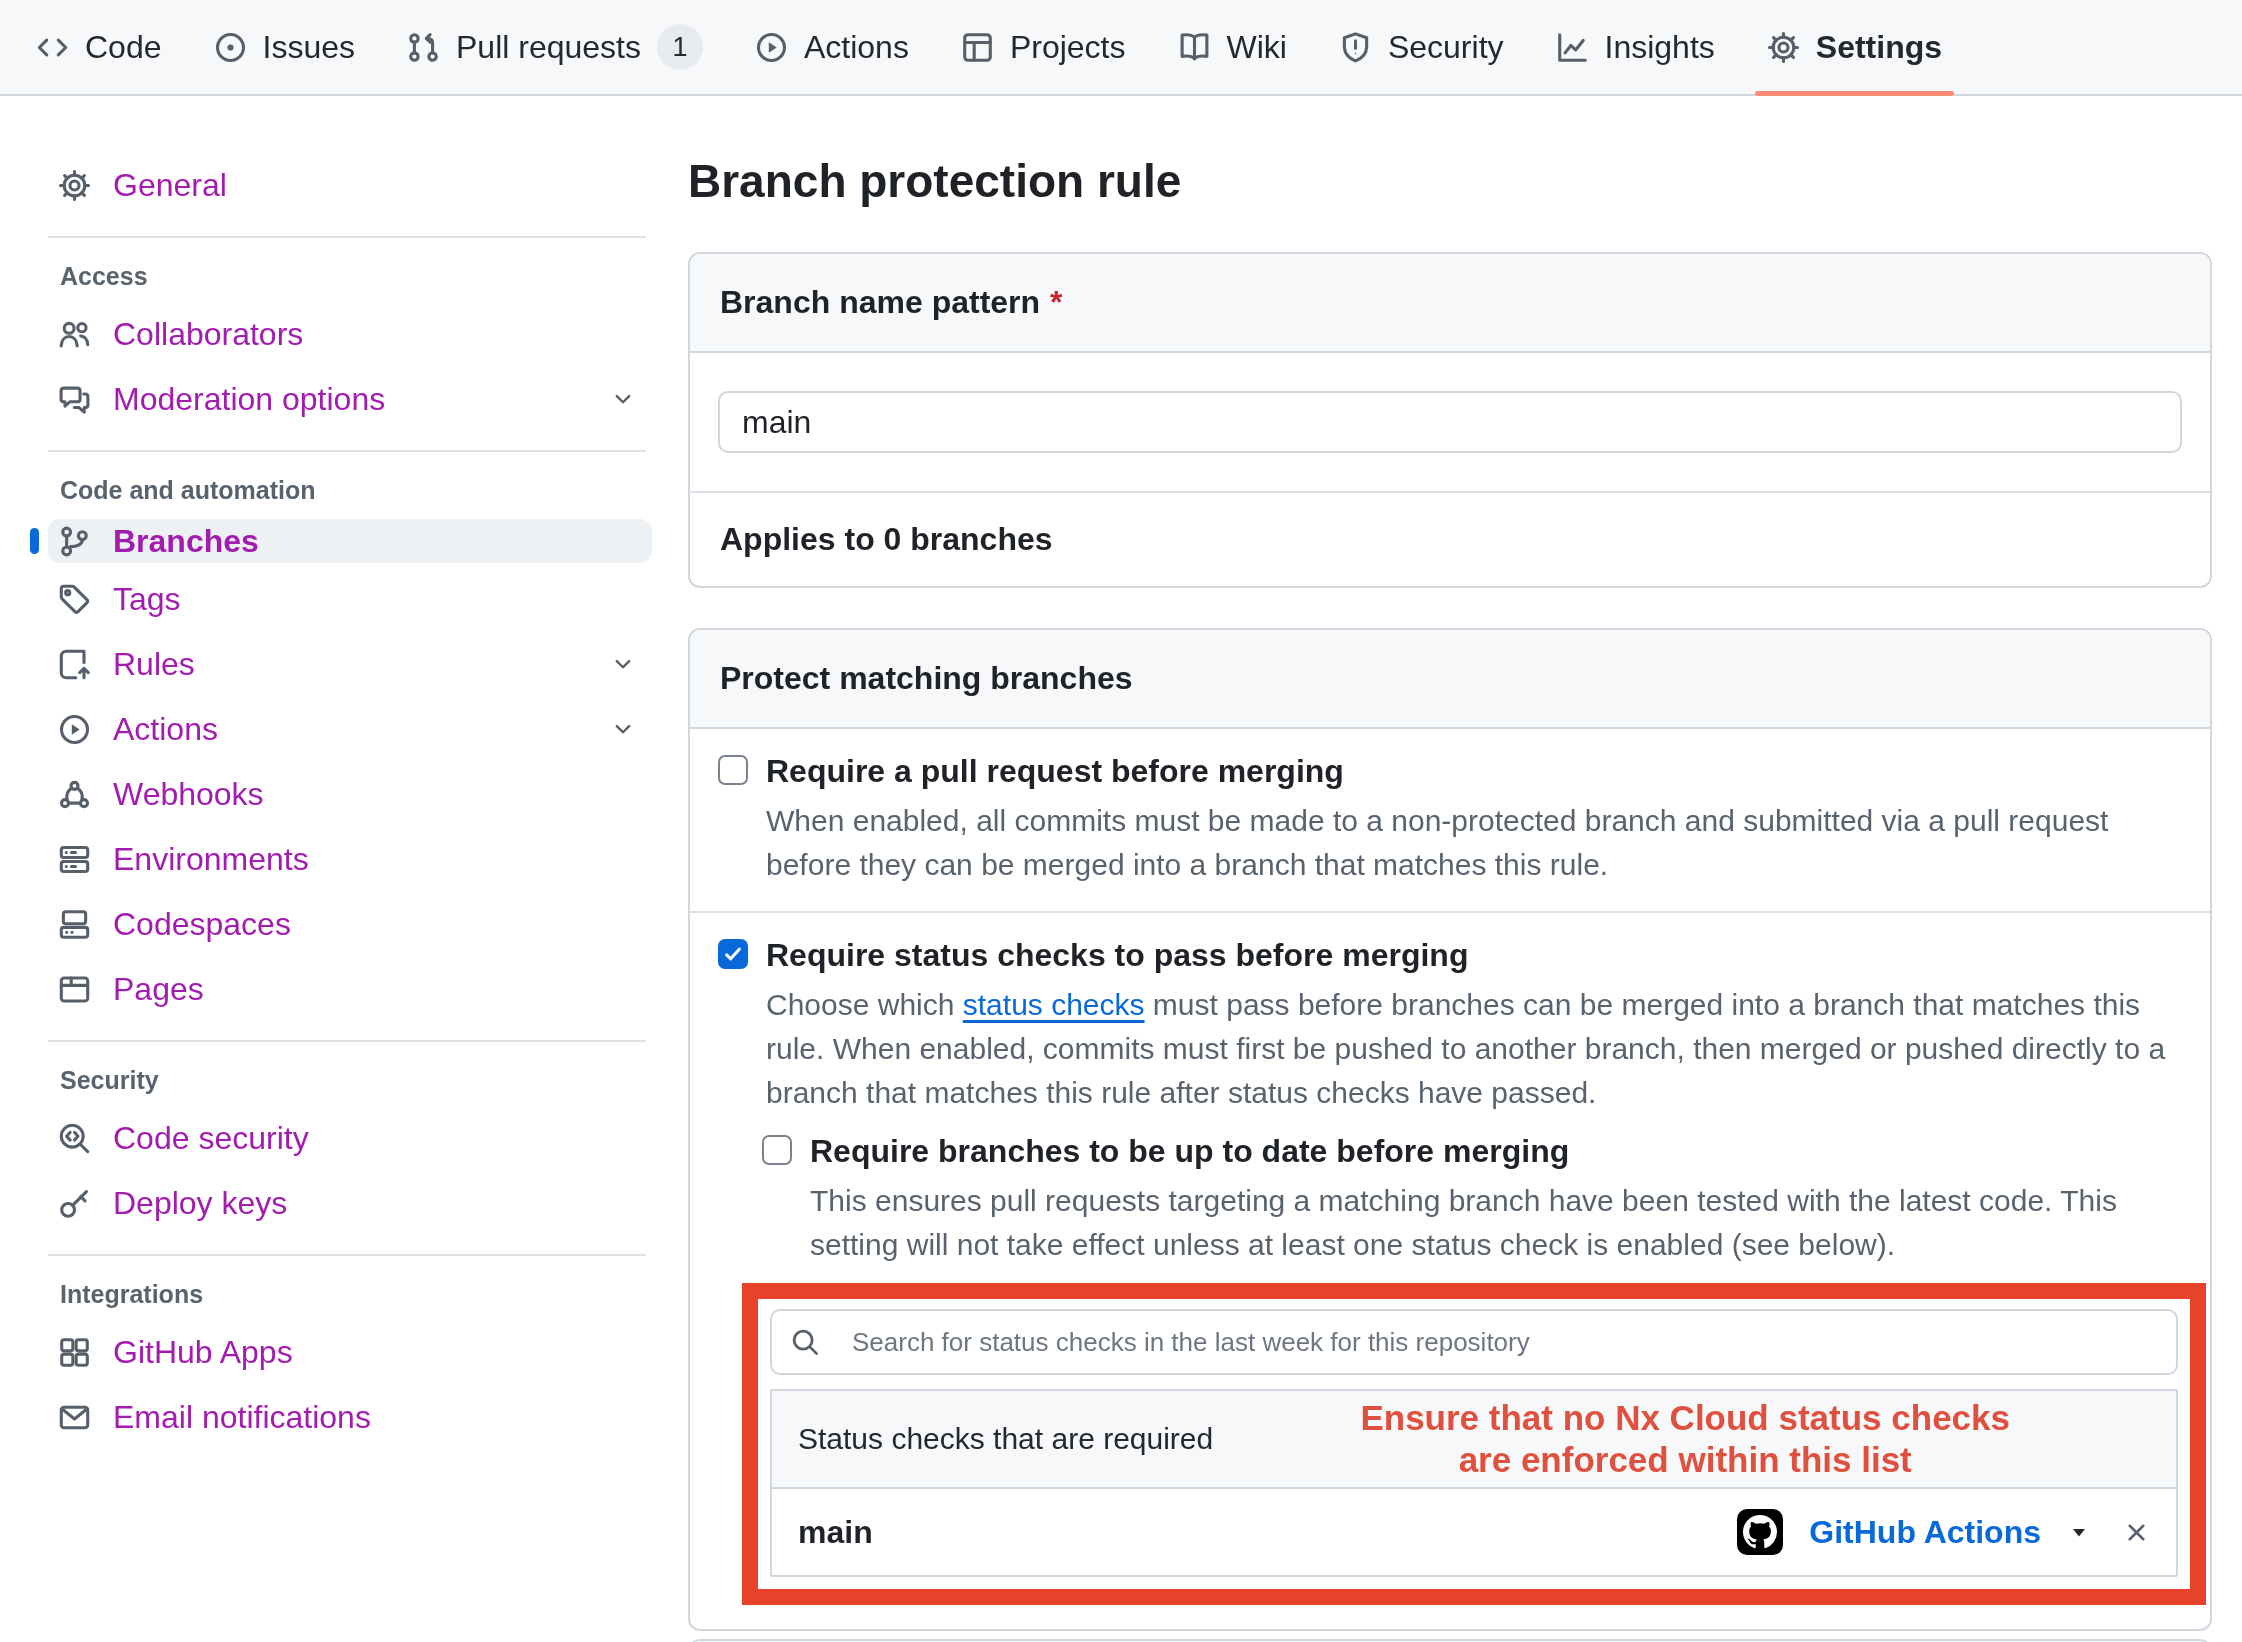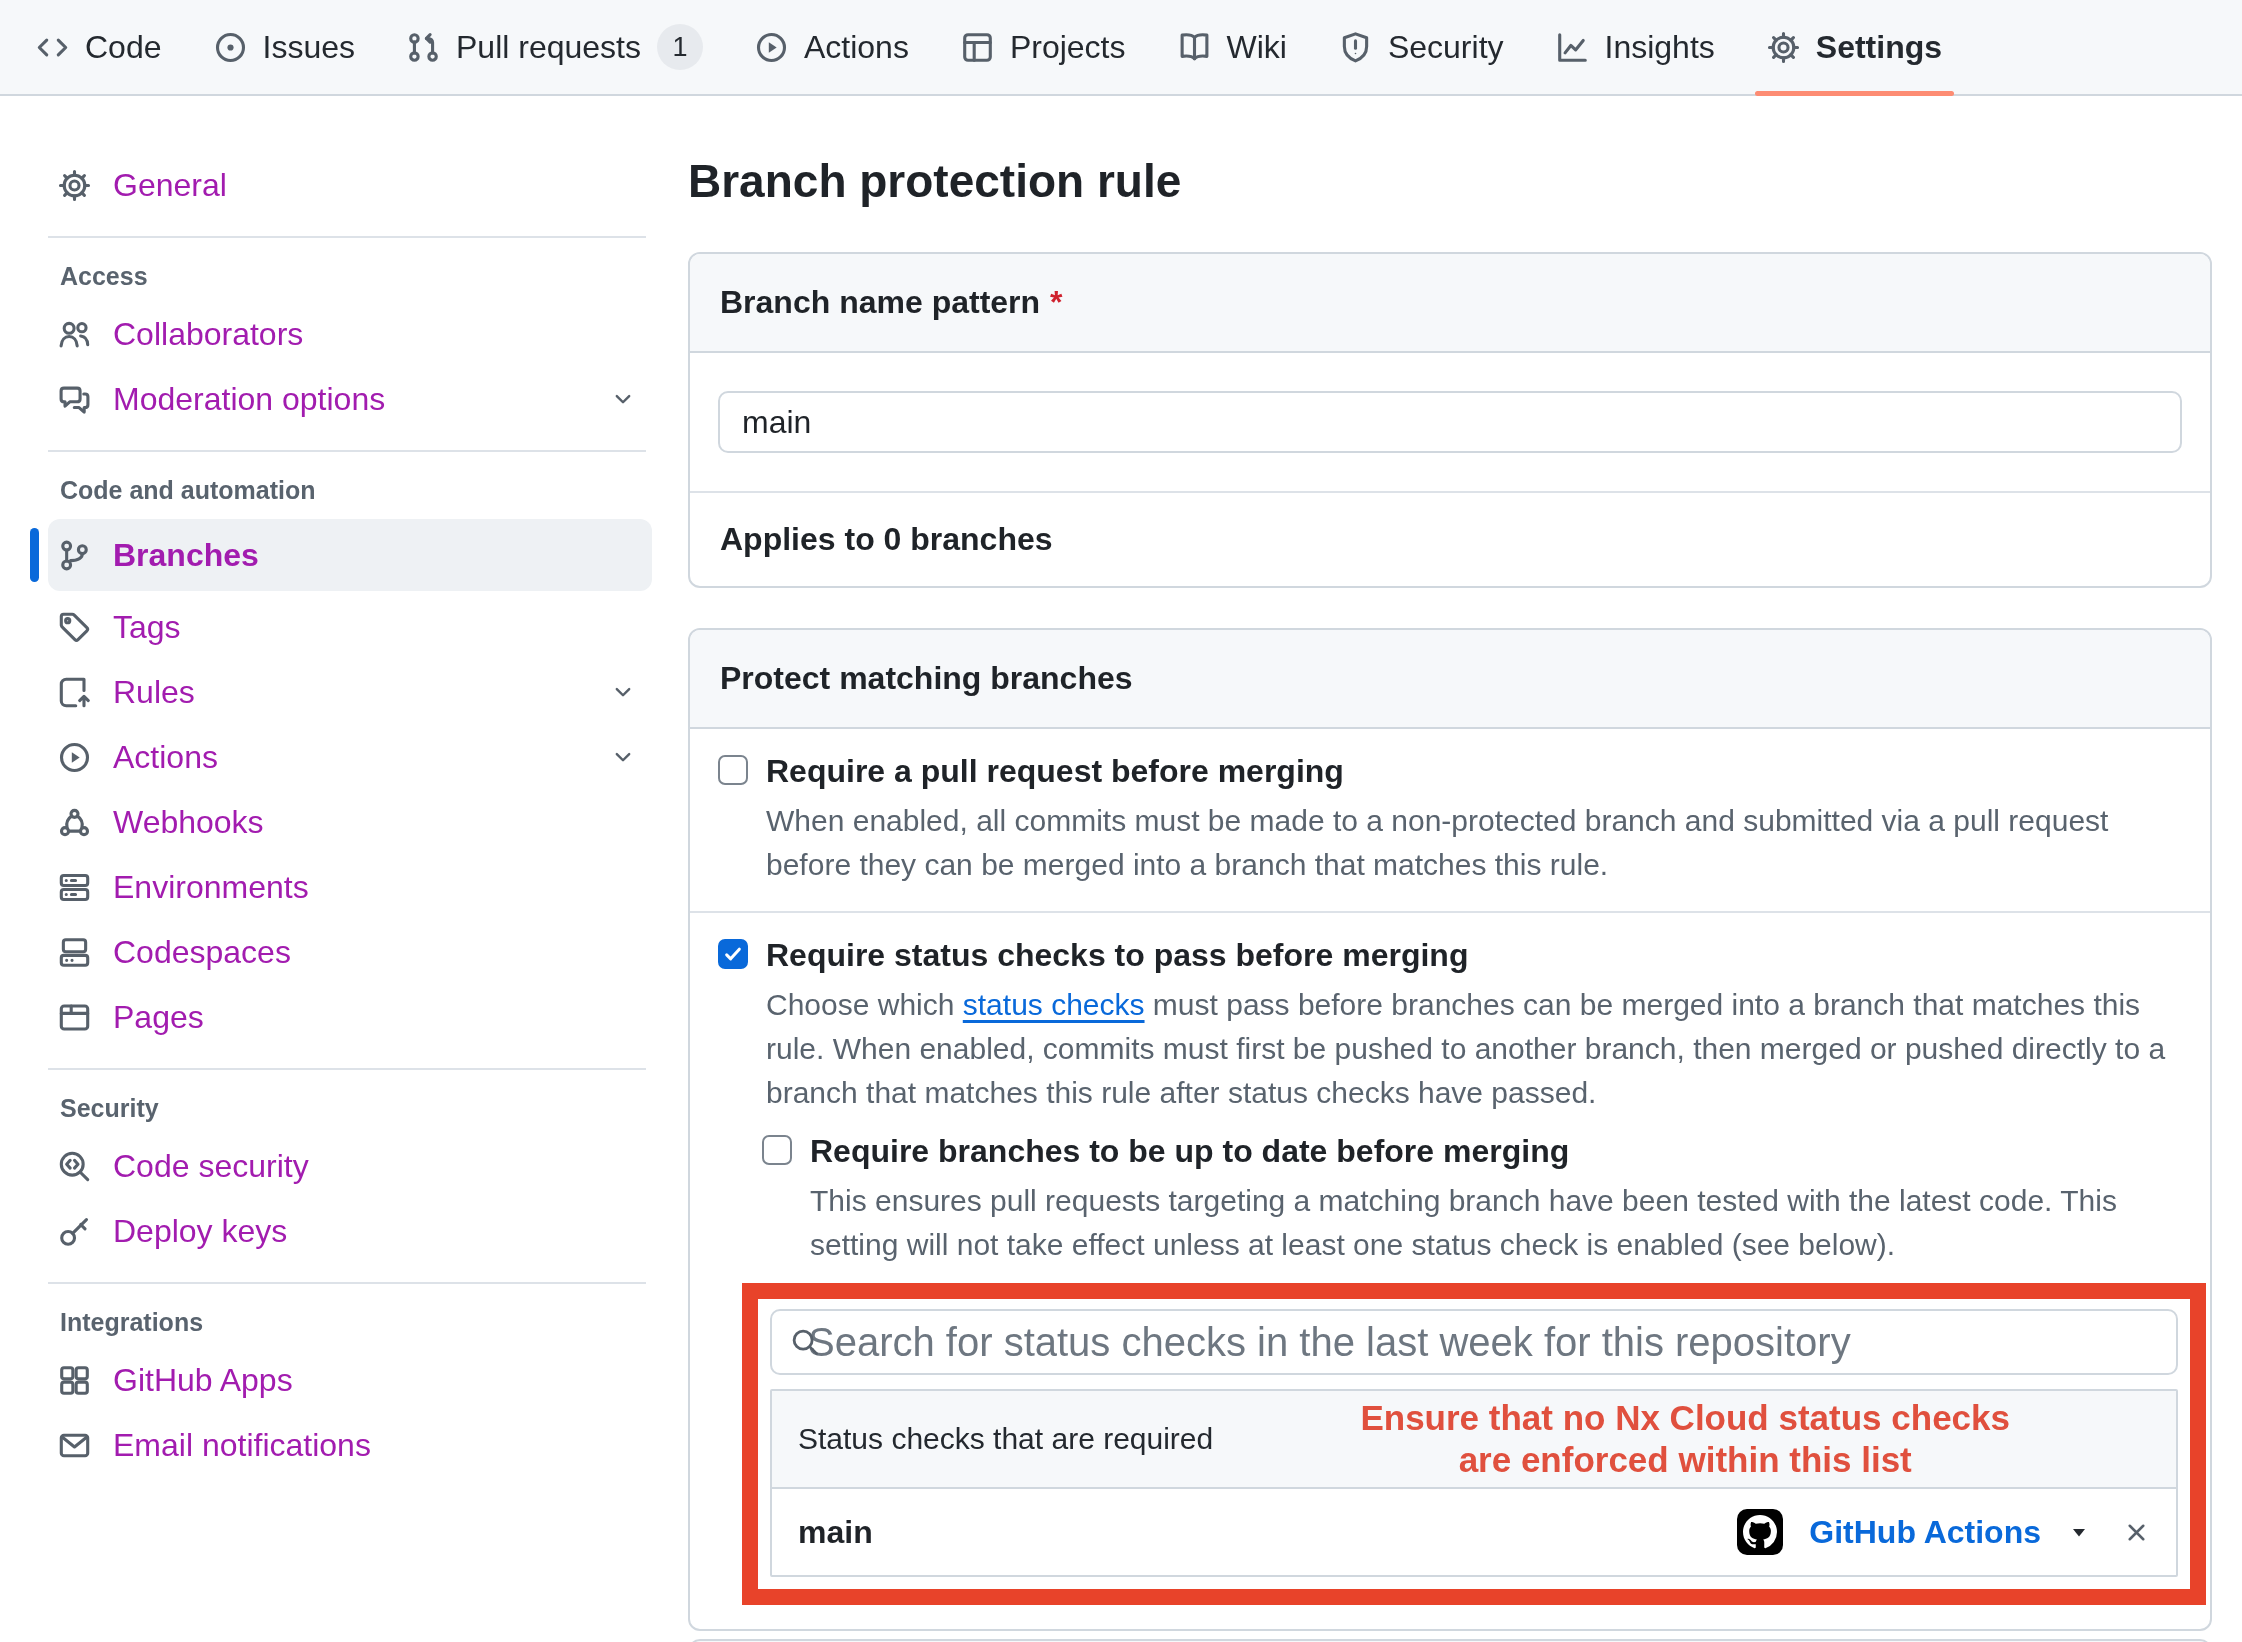--- a/index.html
+++ b/index.html
@@ -26,21 +26,21 @@
   
   .content { display:flex; align-items:flex-start; }
 
   
   .sidebar { width:680px; flex:0 0 680px; padding:60px 28px 0 48px; }
   .sitem { position:relative; display:flex; align-items:center; gap:22px; height:58px;
     padding:0 16px 0 10px; margin-bottom:7px; border-radius:12px; font-size:32px;
     color:#a21caf; text-decoration:none; cursor:pointer; }
   .sitem .sicon { display:flex; align-items:center; }
   .sitem .sicon svg { width:33px; height:33px; }
-  .sitem.active { background:#eef1f4; height:72px; font-weight:700; }
+  .sitem.active { background:#eef1f4; height:44px; font-weight:700; }
   .sitem.active::before { content:""; position:absolute; left:-18px; top:9px; bottom:9px;
     width:9px; border-radius:6px; background:#0969da; }
   .chev { margin-left:auto; display:flex; align-items:center; }
   .chev svg { width:26px; height:26px; }
   .sdiv { border-top:2px solid #dde2e8; margin:22px 6px 24px 0; }
   .shdr { font-size:25px; font-weight:700; color:#59636e; padding:0 0 14px 12px; }
 
   
   .main { flex:1; padding:58px 30px 0 8px; }
   h1.page-title { font-size:46px; font-weight:600; margin-bottom:44px; }
@@ -69,21 +69,21 @@
   .subblock { margin:14px 0 0 44px; }
 
   
   .redbox { border:16px solid #e8432a; margin:16px -24px 0 24px; background:#fff;
     padding:10px 12px 12px 12px; }
   .searchwrap { position:relative; }
   .searchwrap .sico { position:absolute; left:20px; top:50%; transform:translateY(-50%);
     display:flex; }
   .searchwrap .sico svg { width:30px; height:30px; }
   .search-input { width:100%; height:66px; border:2px solid #d0d7de; border-radius:10px;
-    padding:0 22px 0 36px; font-size:40px; color:#1f2328; font-family:inherit; background:#fff; }
+    padding:0 22px 0 80px; font-size:26px; color:#1f2328; font-family:inherit; background:#fff; }
   .search-input::placeholder { color:#6e7781; opacity:1; }
 
   .listbox { margin-top:14px; border:2px solid #d0d7de; border-radius:2px; overflow:hidden; }
   .list-hd { background:#f6f8fa; border-bottom:2px solid #d0d7de; min-height:96px;
     display:flex; align-items:center; padding:6px 26px; }
   .list-hd-label { font-size:30px; color:#24292f; }
   .annotation { margin:0 140px 0 auto; text-align:center; color:#e0503e;
     font-size:35px; font-weight:700; line-height:42px; }
   .list-row { display:flex; align-items:center; padding:16px 26px; min-height:86px; background:#fff; }
   .row-name { font-size:32px; font-weight:700; }

